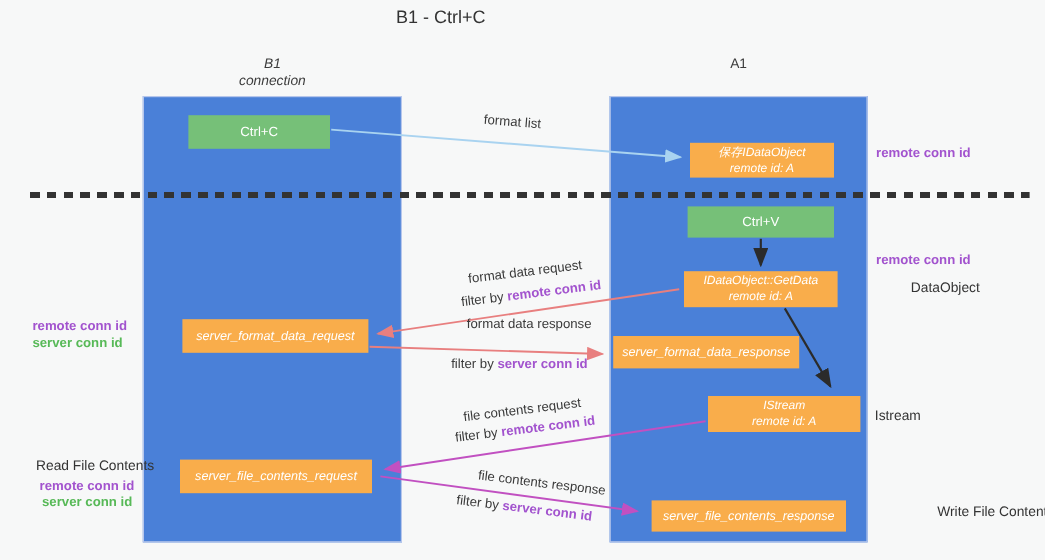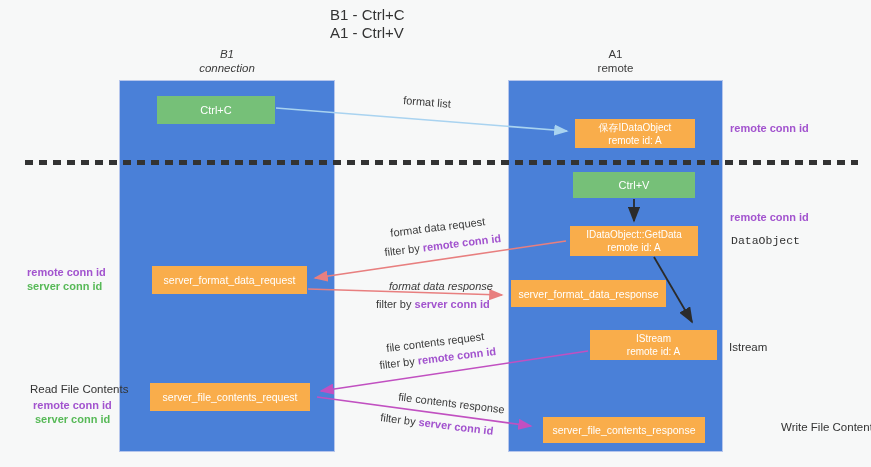--- a/index.html
+++ b/index.html
@@ -34,50 +34,48 @@
   }
   .divider{
     left:25px;top:160px;width:833px;height:5px;z-index:4;
     background:repeating-linear-gradient(90deg,var(--dash) 0 8px,transparent 8px 14px);
   }
   .node{
     display:flex;flex-direction:column;align-items:center;justify-content:center;
     color:#fff;text-align:right;z-index:5;
   }
   .node.green{background:var(--node-green);font-size:11px;}
-  .node.orange{background:var(--node-orange);font-size:10.5px;}
+  .node.orange{background:var(--node-orange);font-size:10.5px;font-style:italic;}
   .node.two-line{font-size:10px;line-height:13px;}
   .arrow-label{color:#3a3a3a;font-size:11px;white-space:nowrap;z-index:6;}
   .purple-bold{color:var(--text-purple);font-weight:bold;}
   .green-bold{color:var(--text-green);font-weight:bold;}
   .note{font-size:11.5px;color:#333;white-space:nowrap;z-index:6;}
   .note-bold{font-size:11px;font-weight:bold;white-space:nowrap;z-index:6;}
   svg.arrows{position:absolute;left:0;top:0;z-index:2;}
   .l-blue{stroke:var(--arrow-lightblue);stroke-width:1.6;}
   .l-black{stroke:#2b2b2b;stroke-width:1.8;}
   .l-red{stroke:var(--arrow-red);stroke-width:1.6;}
   .l-magenta{stroke:var(--arrow-magenta);stroke-width:1.6;}
 </style>
 </head>
 <body>
 
 <div class="canvas">
 
   <div class="abs title">
     <div>B1 - Ctrl+C</div>
-    <div>A1 - Ctrl+V</div>
   </div>
 
   <div class="abs lane-header" style="left:119px;width:216px;font-style:italic;">
     <div>B1</div>
     <div>connection</div>
   </div>
   <div class="abs lane-header" style="left:508px;width:215px;">
     <div>A1</div>
-    <div>remote</div>
   </div>
 
   <div class="abs lane" style="left:119px;width:216px;"></div>
   <div class="abs lane" style="left:508px;width:215px;"></div>
 
   <svg class="arrows" width="871" height="467" viewBox="0 0 871 467">
     <defs>
       <marker id="m-blue" markerWidth="9" markerHeight="7" refX="8" refY="3.5" orient="auto">
         <path d="M0,0 L9,3.5 L0,7 Z" style="fill:var(--arrow-lightblue)"></path>
       </marker>
@@ -142,41 +140,41 @@
   </div>
 
   <div class="abs arrow-label" style="left:362px;top:96px;width:130px;text-align:center;transform:rotate(4.5deg);">format list</div>
 
   <div class="abs arrow-label" style="left:390px;top:221px;transform:rotate(-7deg);">format data request</div>
   <div class="abs arrow-label" style="left:384px;top:239px;transform:rotate(-7deg);">
     <span>filter by</span>
     <span class="purple-bold">remote conn id</span>
   </div>
 
-  <div class="abs arrow-label" style="left:389px;top:280px;font-style:italic;">format data response</div>
+  <div class="abs arrow-label" style="left:389px;top:264px;">format data response</div>
   <div class="abs arrow-label" style="left:376px;top:298px;">
     <span>filter by</span>
     <span class="purple-bold">server conn id</span>
   </div>
 
   <div class="abs arrow-label" style="left:386px;top:336px;transform:rotate(-7deg);">file contents request</div>
   <div class="abs arrow-label" style="left:379px;top:352px;transform:rotate(-7deg);">
     <span>filter by</span>
     <span class="purple-bold">remote conn id</span>
   </div>
 
   <div class="abs arrow-label" style="left:398px;top:397px;transform:rotate(7deg);">file contents response</div>
   <div class="abs arrow-label" style="left:380px;top:418px;transform:rotate(7deg);">
     <span>filter by</span>
     <span class="purple-bold">server conn id</span>
   </div>
 
   <div class="abs note-bold purple-bold" style="left:730px;top:122px;">remote conn id</div>
   <div class="abs note-bold purple-bold" style="left:730px;top:211px;">remote conn id</div>
-  <div class="abs note" style="left:731px;top:234px;font-family:Liberation Mono, monospace;">DataObject</div>
+  <div class="abs note" style="left:759px;top:234px;">DataObject</div>
   <div class="abs note" style="left:729px;top:341px;">Istream</div>
   <div class="abs note" style="left:737px;top:421px;margin-left:44px;">Write File Contents</div>
 
   <div class="abs note-bold purple-bold" style="left:27px;top:266px;">remote conn id</div>
   <div class="abs note-bold green-bold" style="left:27px;top:280px;">server conn id</div>
   <div class="abs note" style="left:30px;top:383px;">Read File Contents</div>
   <div class="abs note-bold purple-bold" style="left:33px;top:399px;">remote conn id</div>
   <div class="abs note-bold green-bold" style="left:35px;top:413px;">server conn id</div>
 
 </div>

